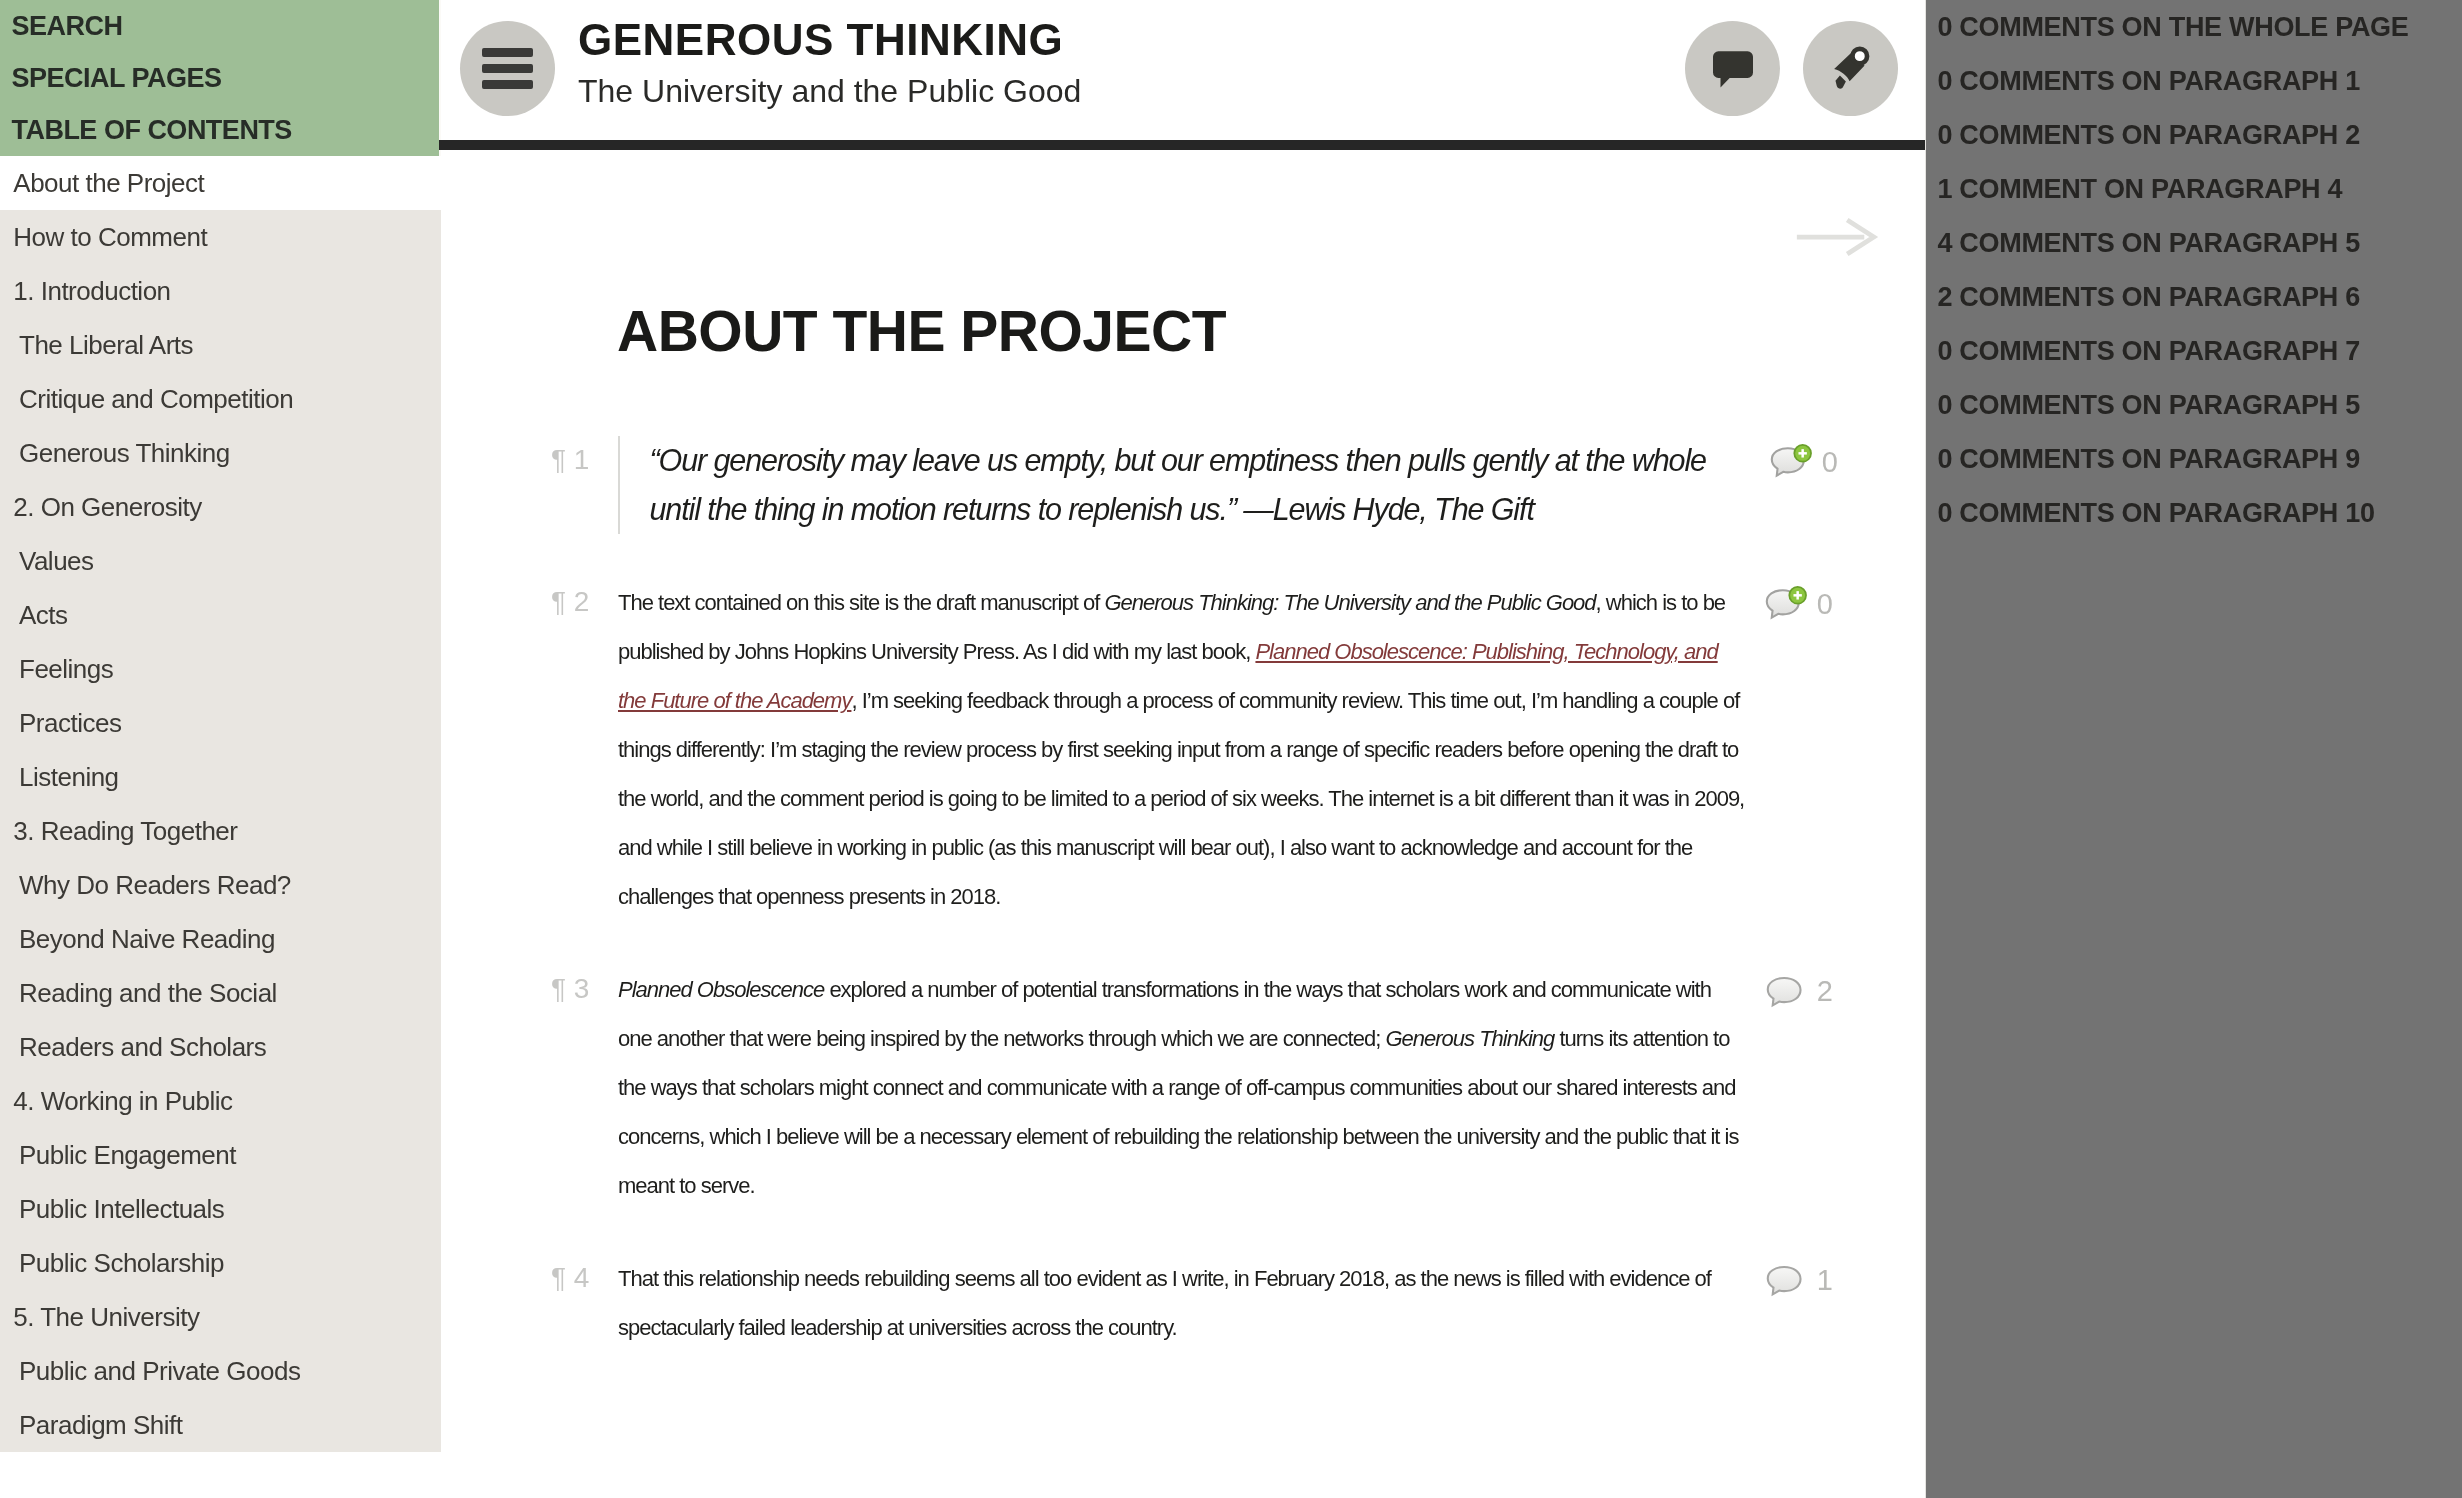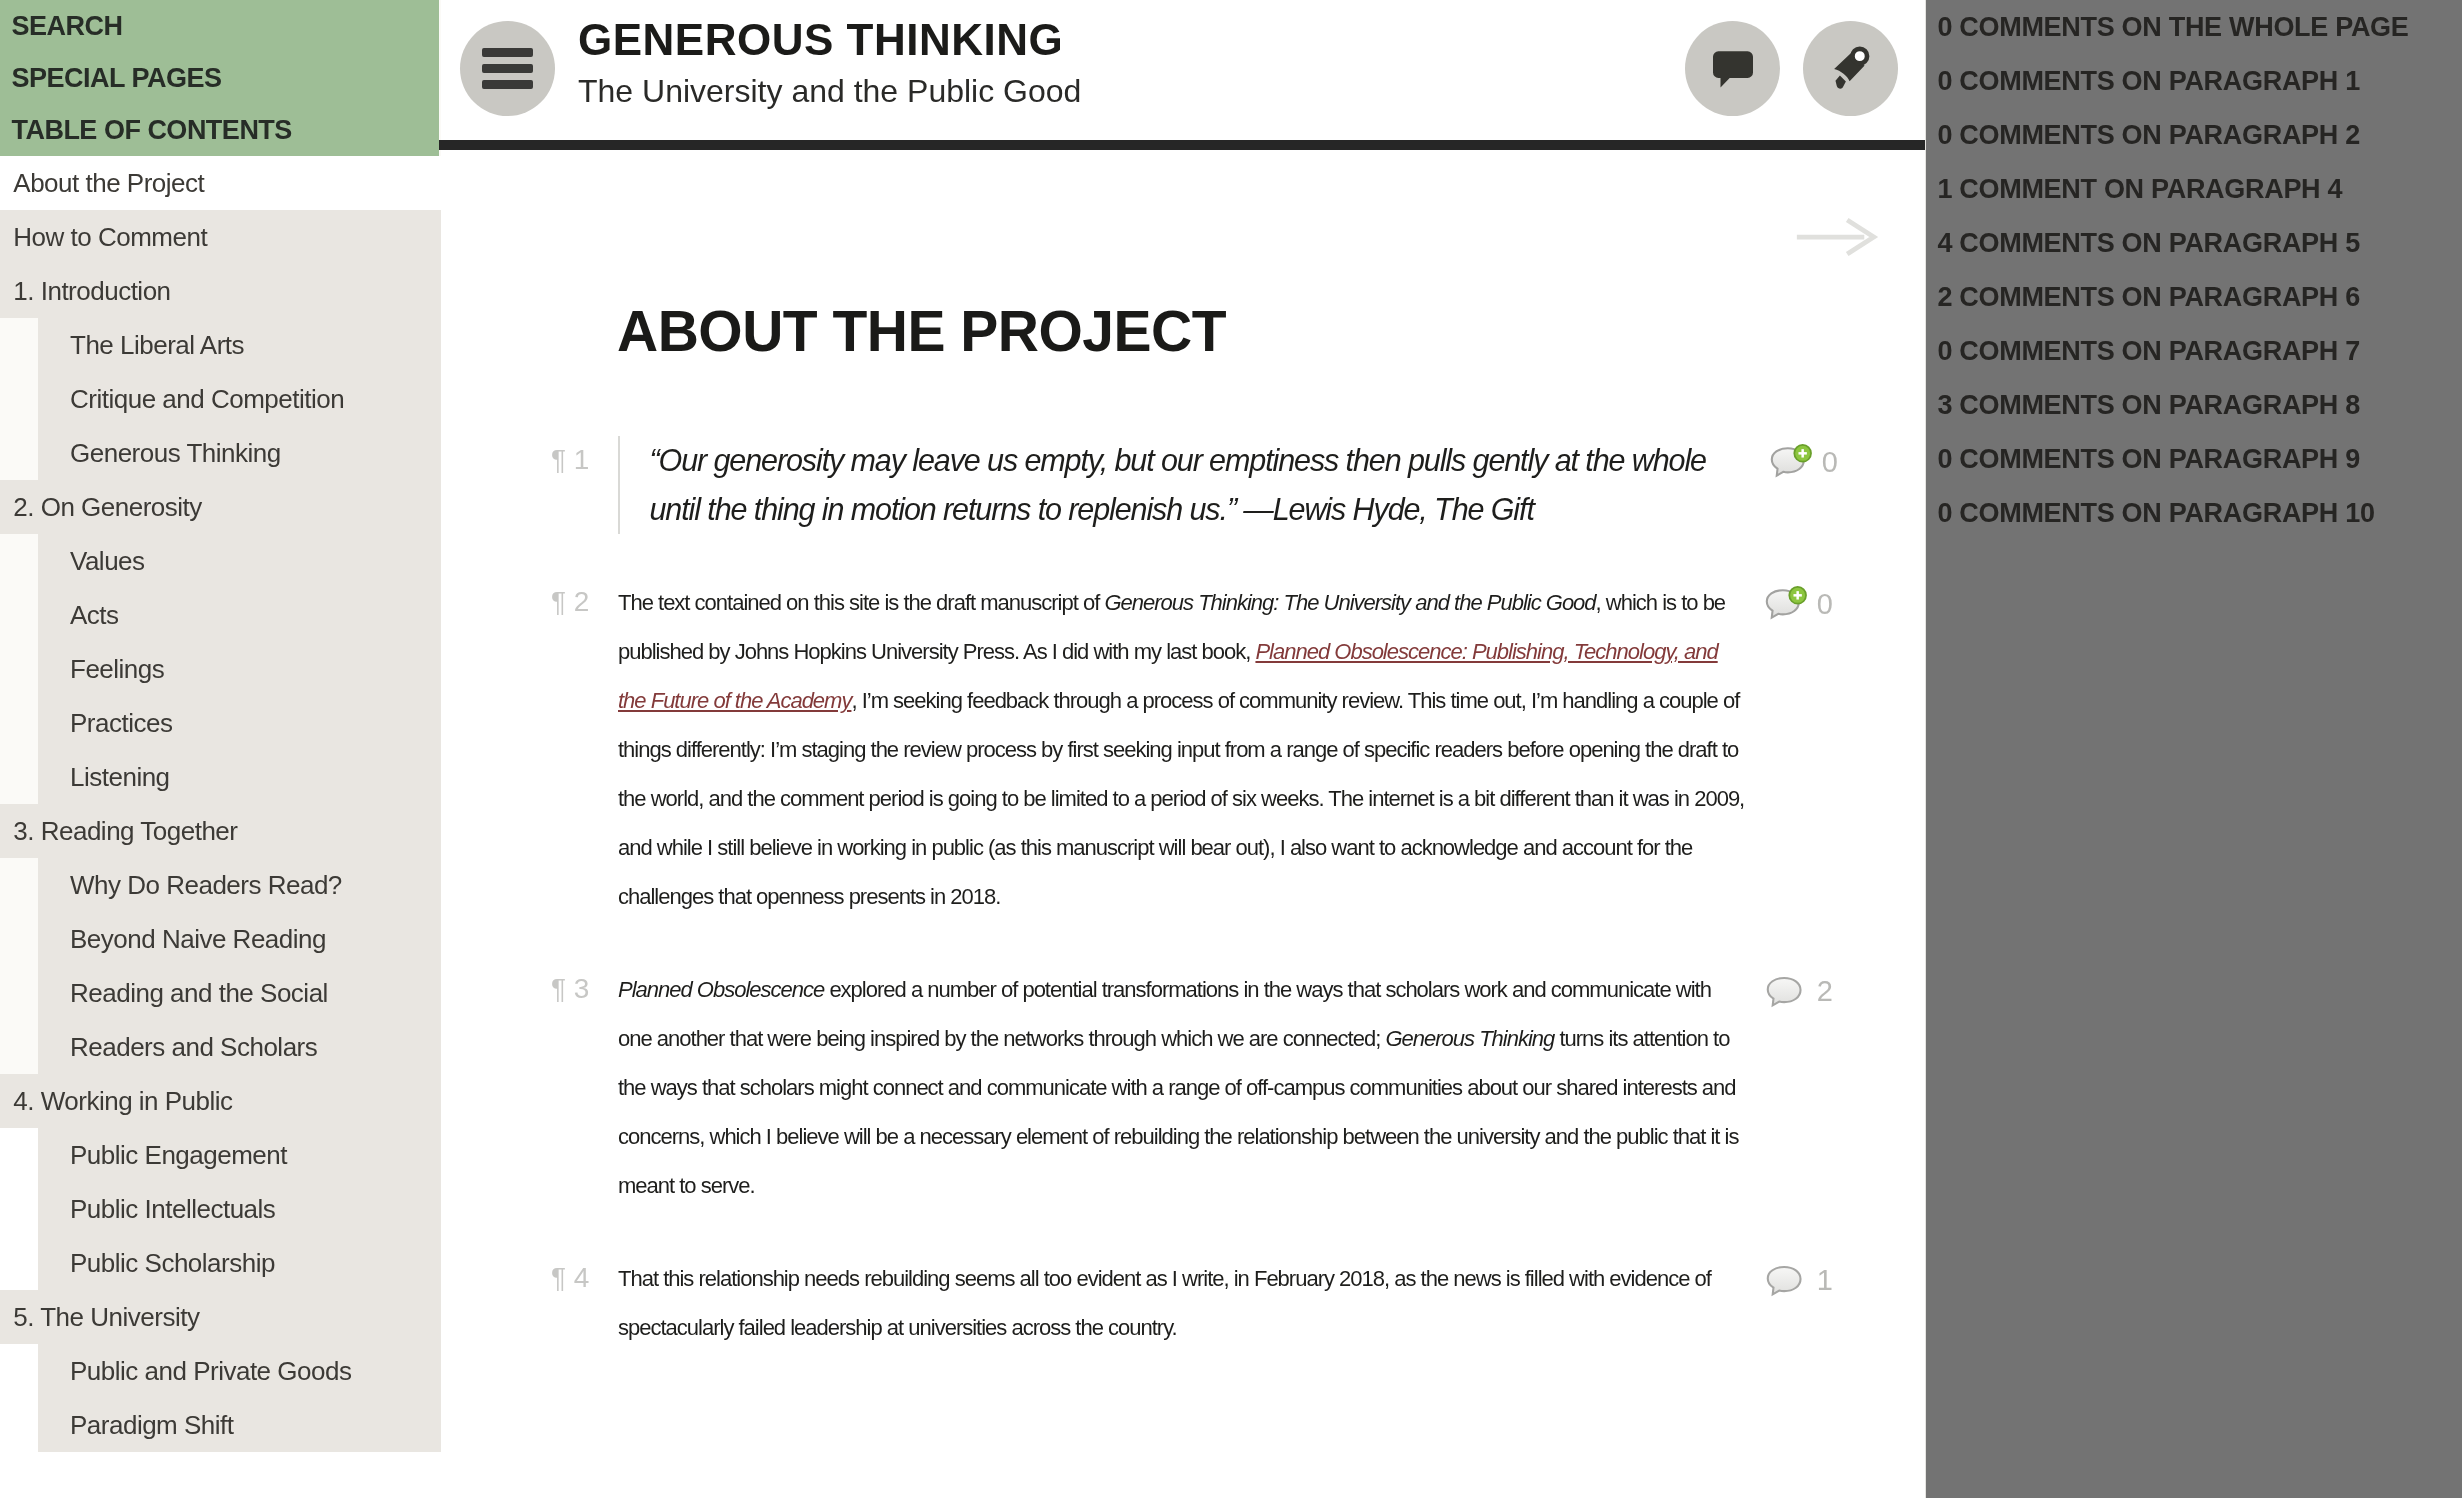--- a/index.html
+++ b/index.html
@@ -7,21 +7,21 @@
   body { font-family:"Liberation Sans", sans-serif; background:#ffffff; position:relative; color:#1e1e1c; }
 
   
   #sidebar { position:absolute; left:0; top:0; width:441px; height:1115px; background:#fbfaf7; }
   #green-nav { width:439px; background:#9ebe96; }
   .green-item { height:52px; display:flex; align-items:center; padding-left:11.4px;
                 font-size:27px; font-weight:bold; letter-spacing:-0.5px; color:#272d27; cursor:pointer; }
   .toc-item { height:54px; display:flex; align-items:center; background:#e9e6e1;
               font-size:26px; letter-spacing:-0.5px; color:#3c3a36; cursor:pointer; }
   .toc-item.l1 { padding-left:13.3px; }
-  .toc-item.l2 { margin-left:38px; padding-left:32px; }
+  .toc-item.l2 { padding-left:19px; }
   .toc-item.active { background:#ffffff; }
 
   
   #header { position:absolute; left:441px; top:0; width:1484px; height:150px; background:#ffffff; }
   #header-rule { position:absolute; left:-1.9px; bottom:0; width:1486px; height:10.5px; background:#262626; }
   .circle-btn { position:absolute; top:21px; width:95px; height:95px; border-radius:50%;
                 background:#c9c8c3; display:flex; align-items:center; justify-content:center; cursor:pointer; }
   #menu-btn { left:19px; }
   #comments-btn { left:1244px; }
   #announce-btn { left:1362px; }
@@ -199,17 +199,17 @@
 </div>
 
 <div id="rail">
     <div class="rail-item">0 COMMENTS ON THE WHOLE PAGE</div>
     <div class="rail-item">0 COMMENTS ON PARAGRAPH 1</div>
     <div class="rail-item">0 COMMENTS ON PARAGRAPH 2</div>
     <div class="rail-item">1 COMMENT ON PARAGRAPH 4</div>
     <div class="rail-item">4 COMMENTS ON PARAGRAPH 5</div>
     <div class="rail-item">2 COMMENTS ON PARAGRAPH 6</div>
     <div class="rail-item">0 COMMENTS ON PARAGRAPH 7</div>
-    <div class="rail-item">3 COMMENTS ON PARAGRAPH 8</div>
+    <div class="rail-item">0 COMMENTS ON PARAGRAPH 5</div>
     <div class="rail-item">0 COMMENTS ON PARAGRAPH 9</div>
     <div class="rail-item">0 COMMENTS ON PARAGRAPH 10</div>
   </div>
 
 
 </body></html>

